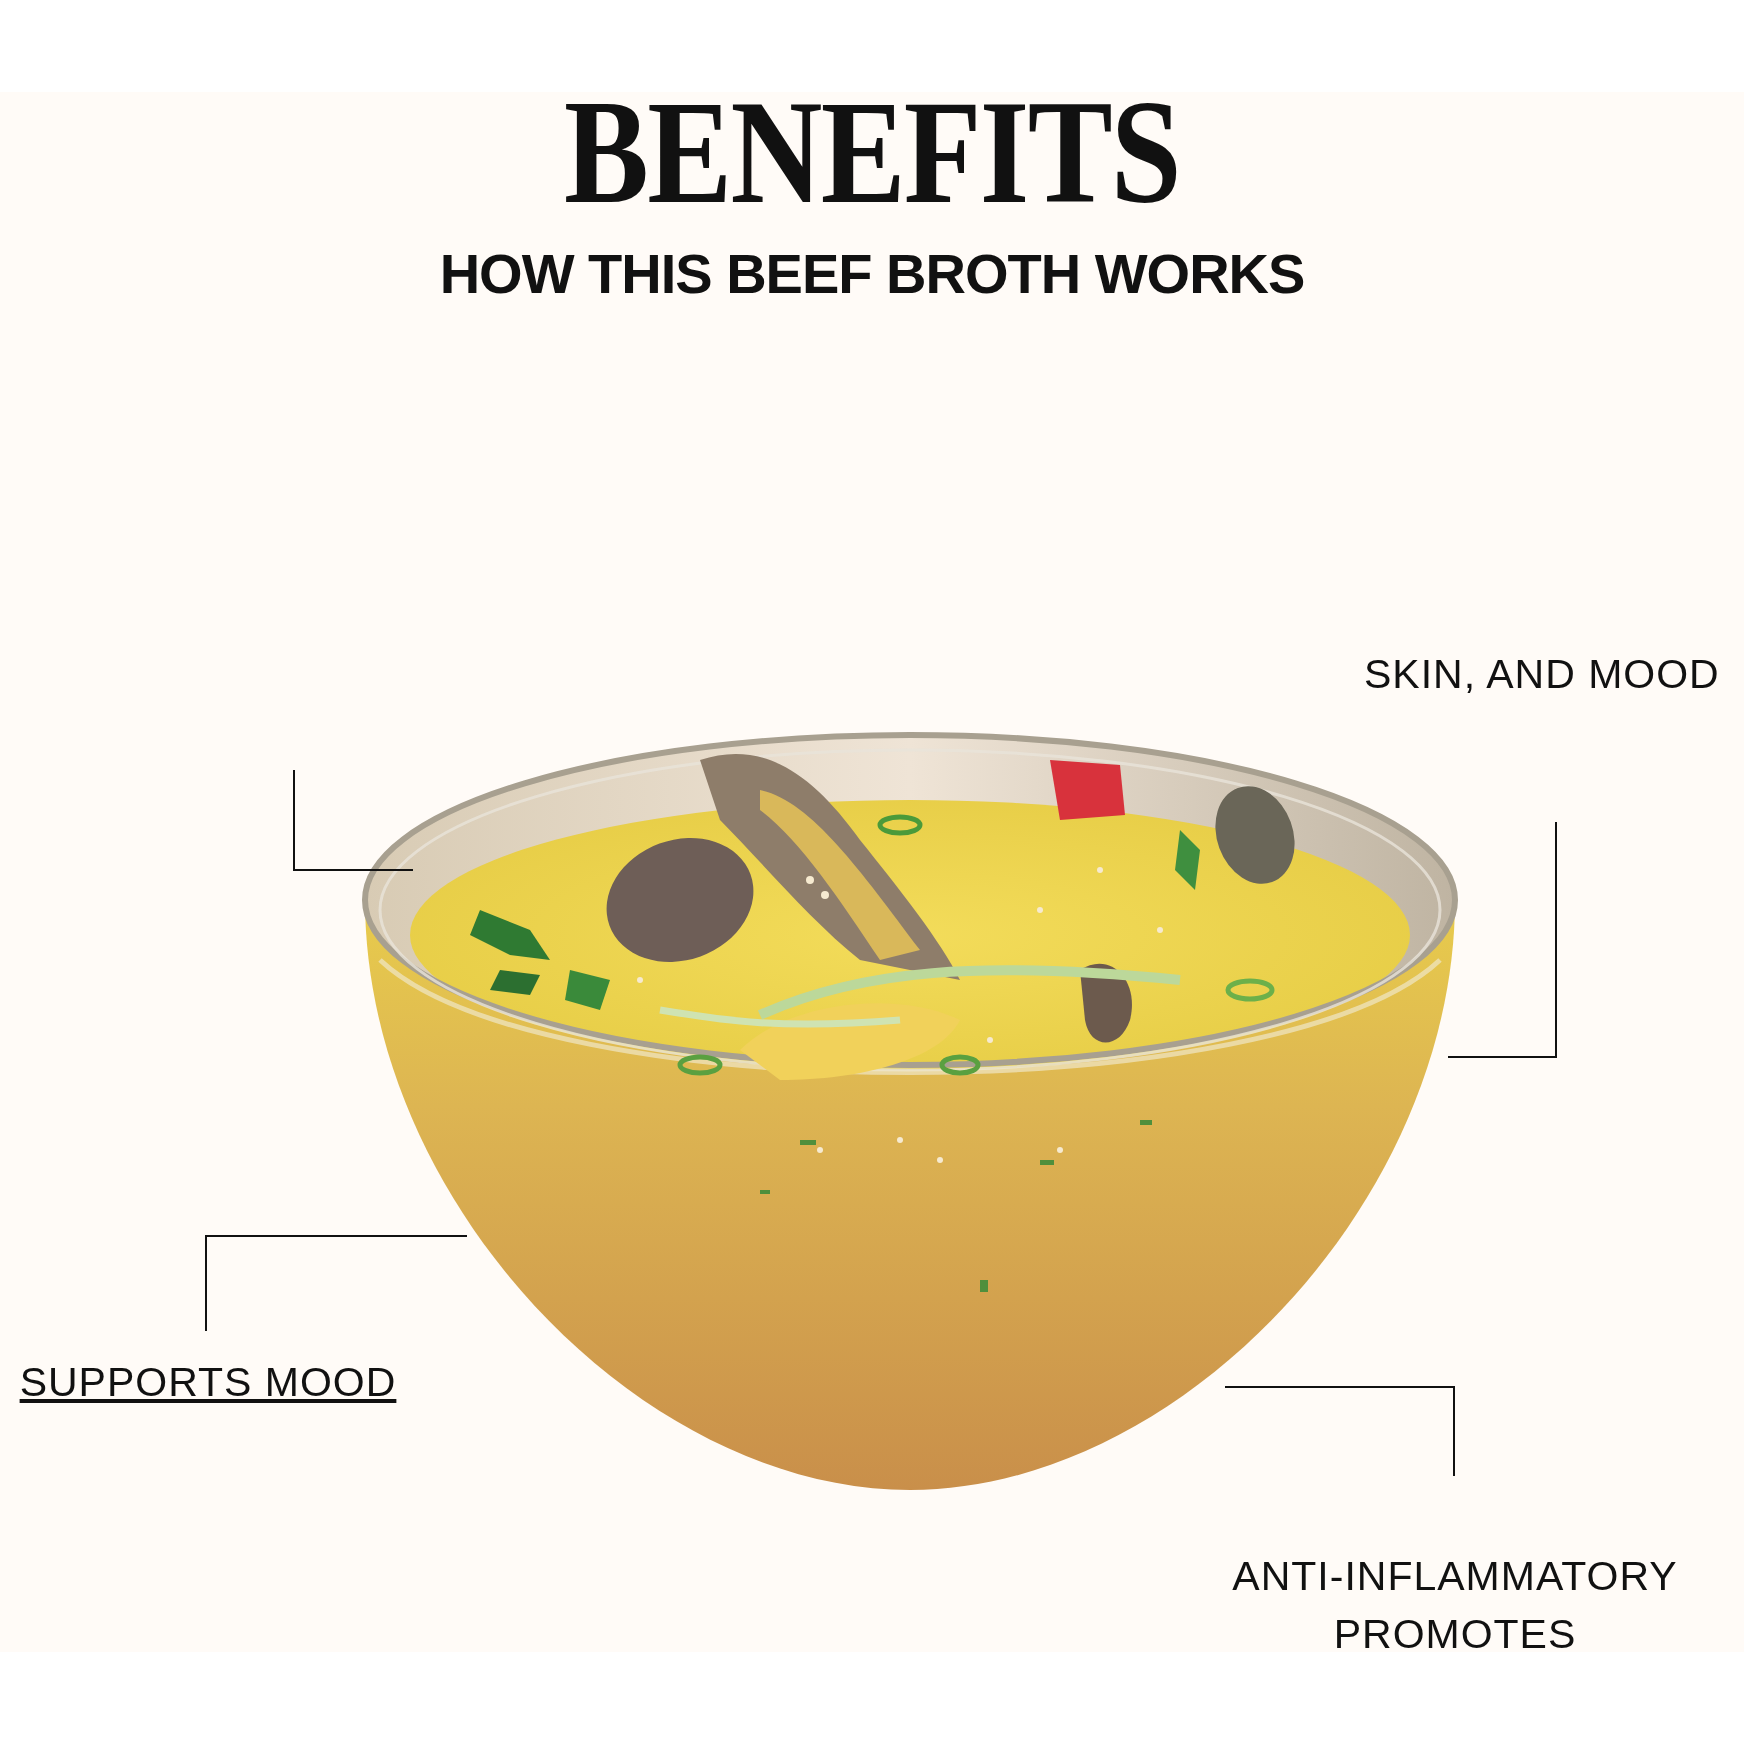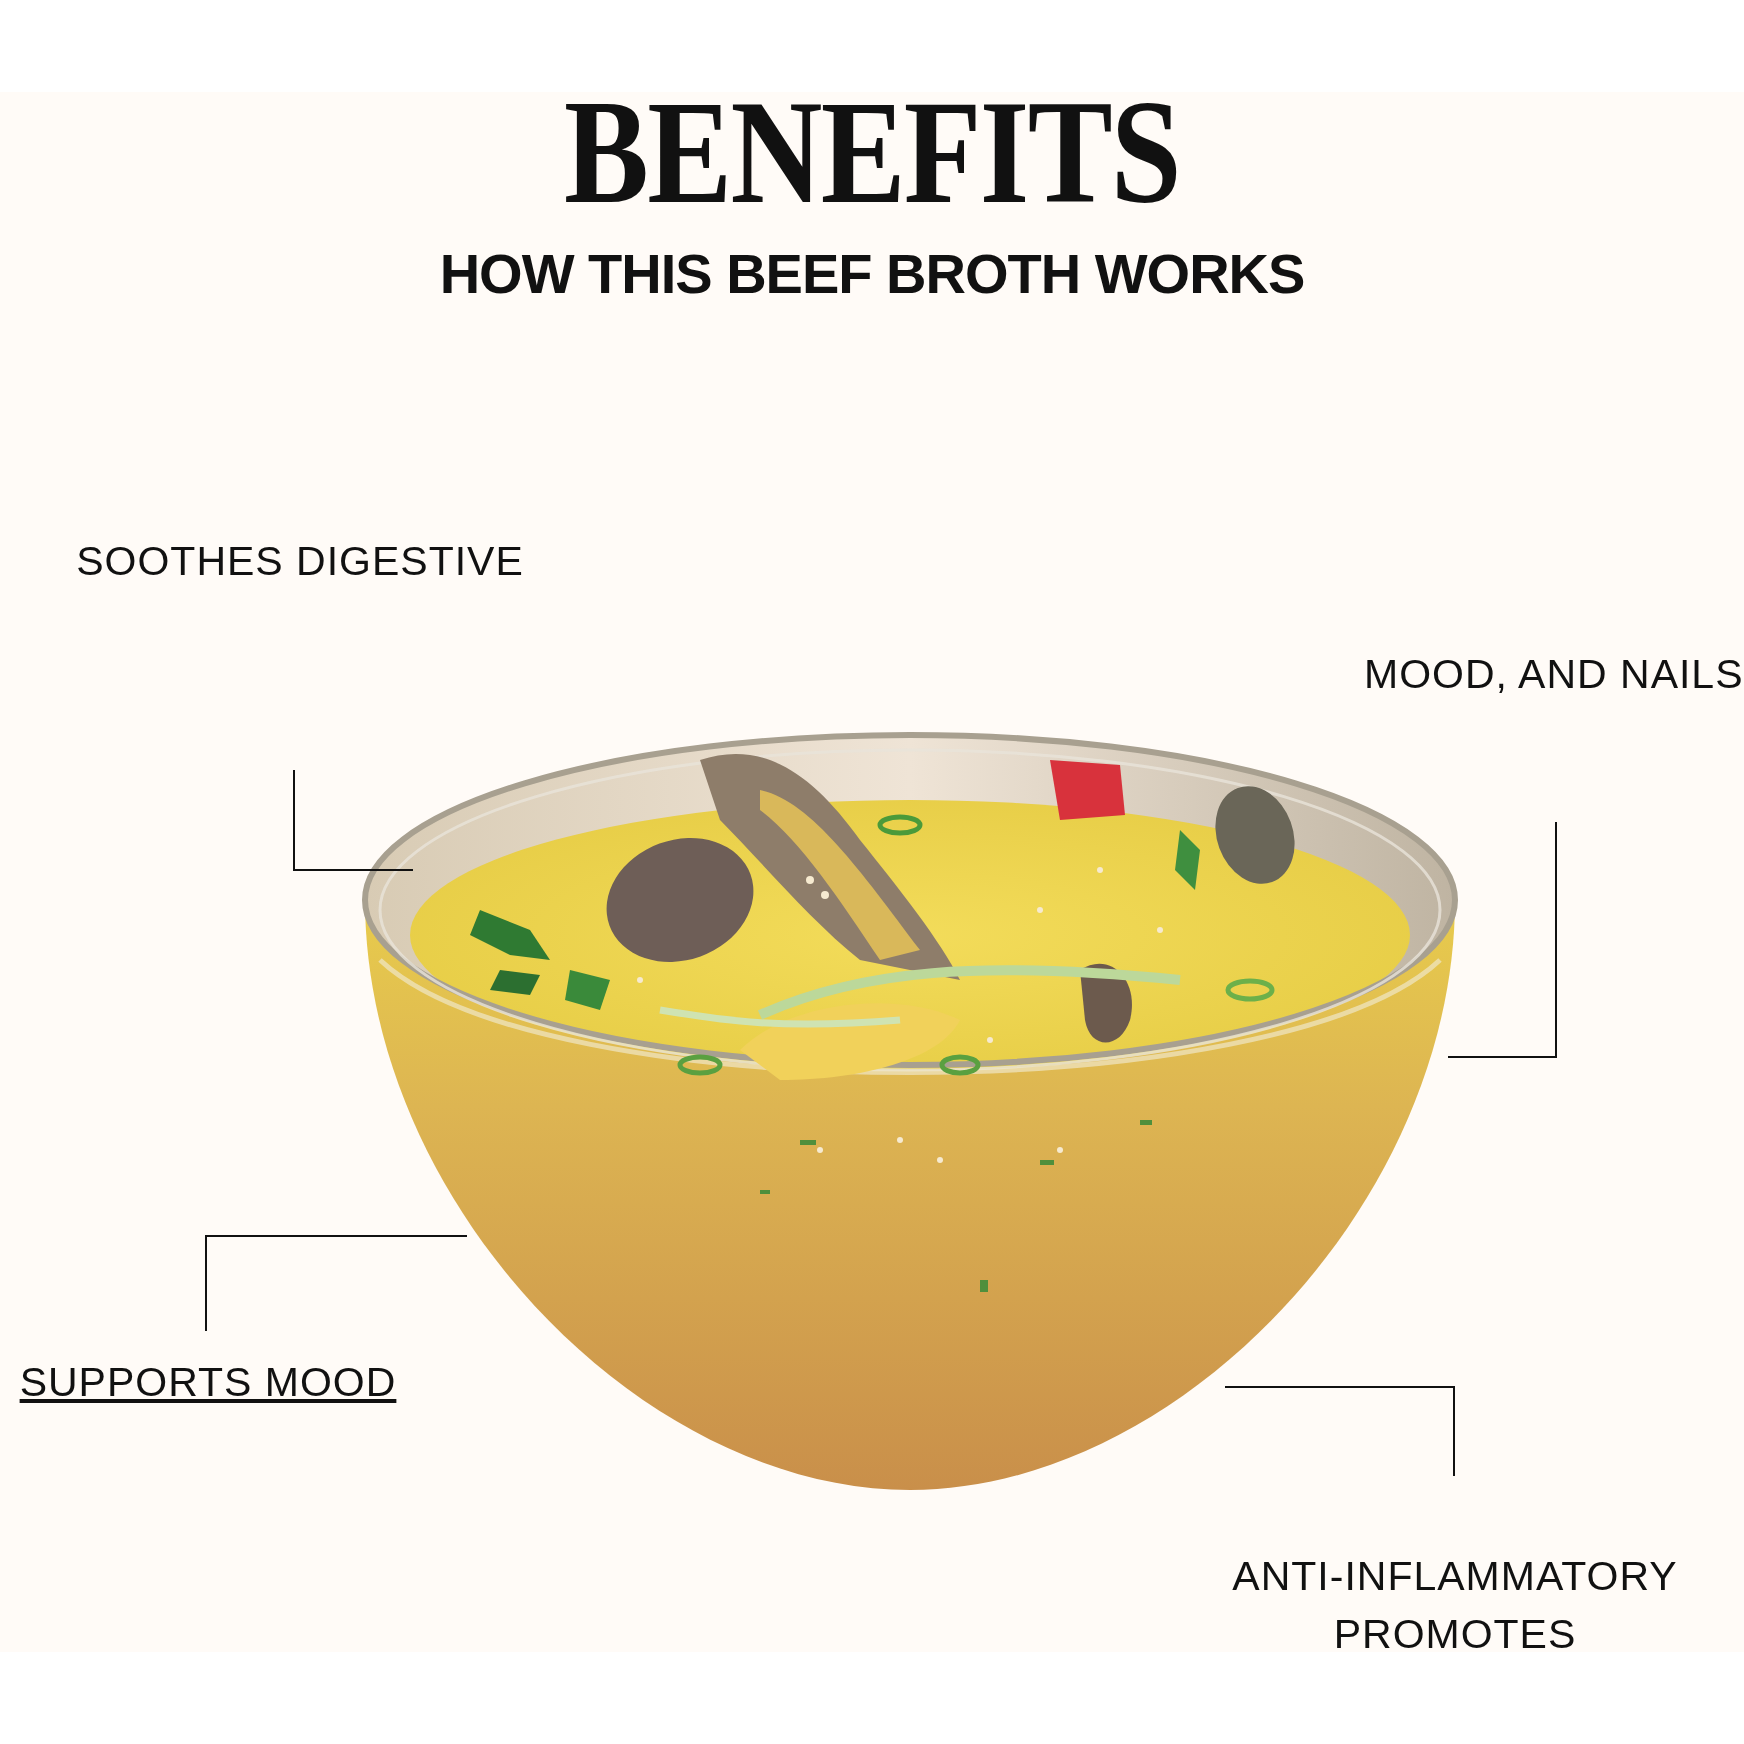--- a/index.html
+++ b/index.html
@@ -104,27 +104,26 @@
       <rect x="460" y="420" width="16" height="5"></rect>
         <rect x="700" y="440" width="14" height="5"></rect>
       <rect x="800" y="400" width="12" height="5"></rect>
         <rect x="420" y="470" width="10" height="4"></rect>
       <rect x="640" y="560" width="8" height="12"></rect>
     </g>
   </svg>
 </div>
 
 <div class="label" style="left:8px; top:532px; width:584px;">
-  <span>SOOTHES DIGESTIVE</span>
 </div>
 <div class="line" style="left:293px; top:770px; width:2px; height:101px;"></div>
 <div class="line" style="left:293px; top:869px; width:120px; height:2px;"></div>
 
 <div class="label" style="left:1344px; top:645px; width:400px; text-align:left; padding-left:20px; box-sizing:border-box;">
-  <span>MOOD, AND NAILS</span>
+  <span>SKIN, AND MOOD</span>
 </div>
 <div class="line" style="left:1555px; top:822px; width:2px; height:236px;"></div>
 <div class="line" style="left:1448px; top:1056px; width:109px; height:2px;"></div>
 
 <div class="line" style="left:205px; top:1235px; width:262px; height:2px;"></div>
 <div class="line" style="left:205px; top:1235px; width:2px; height:96px;"></div>
 <div class="label" style="left:0px; top:1353px; width:416px;text-decoration:underline;">
   <span>SUPPORTS MOOD</span>
 </div>
 

